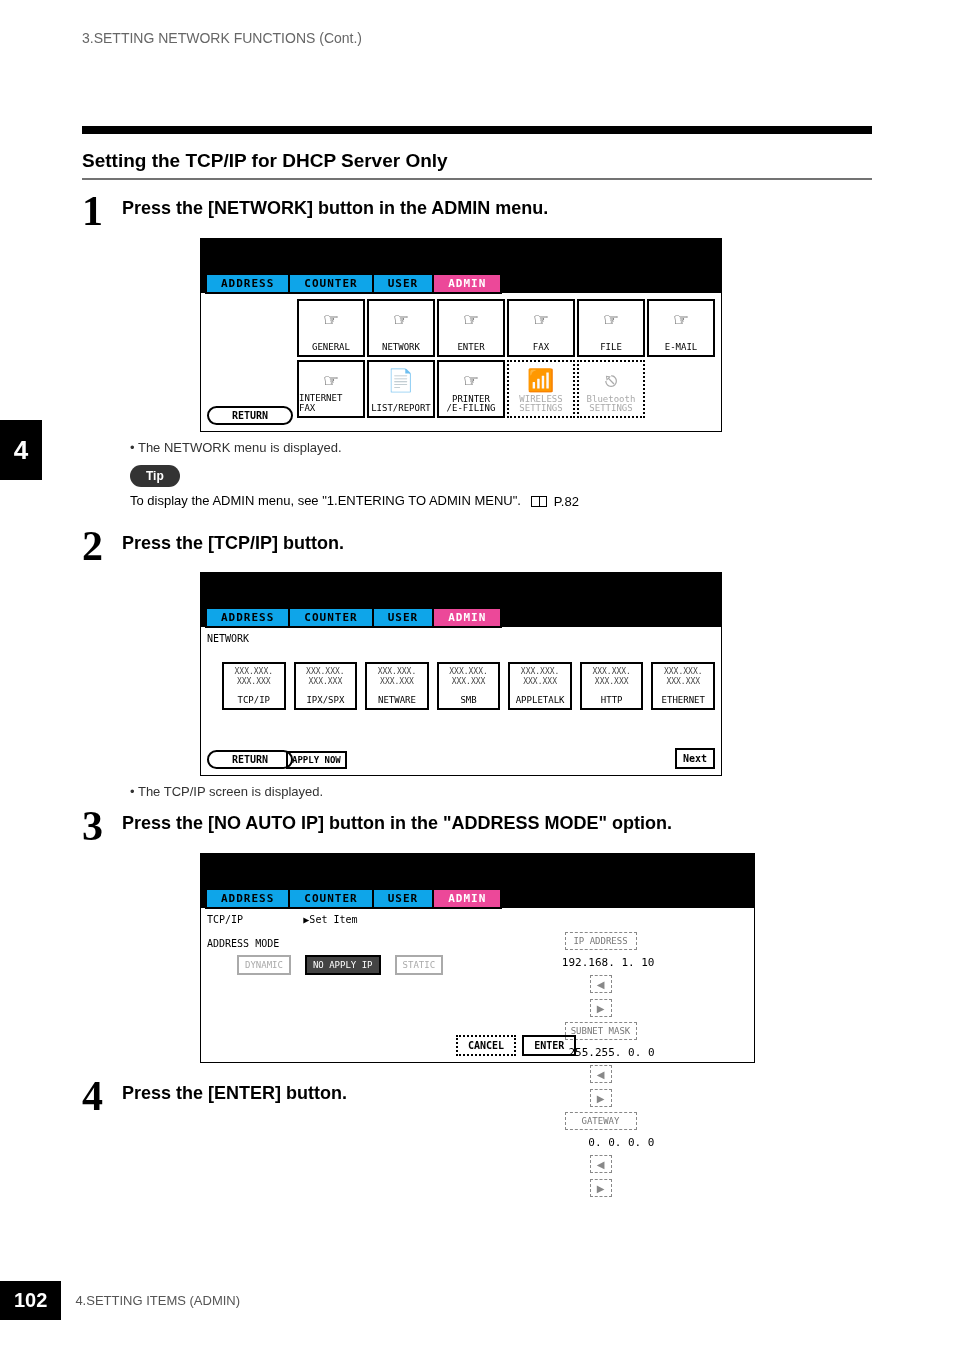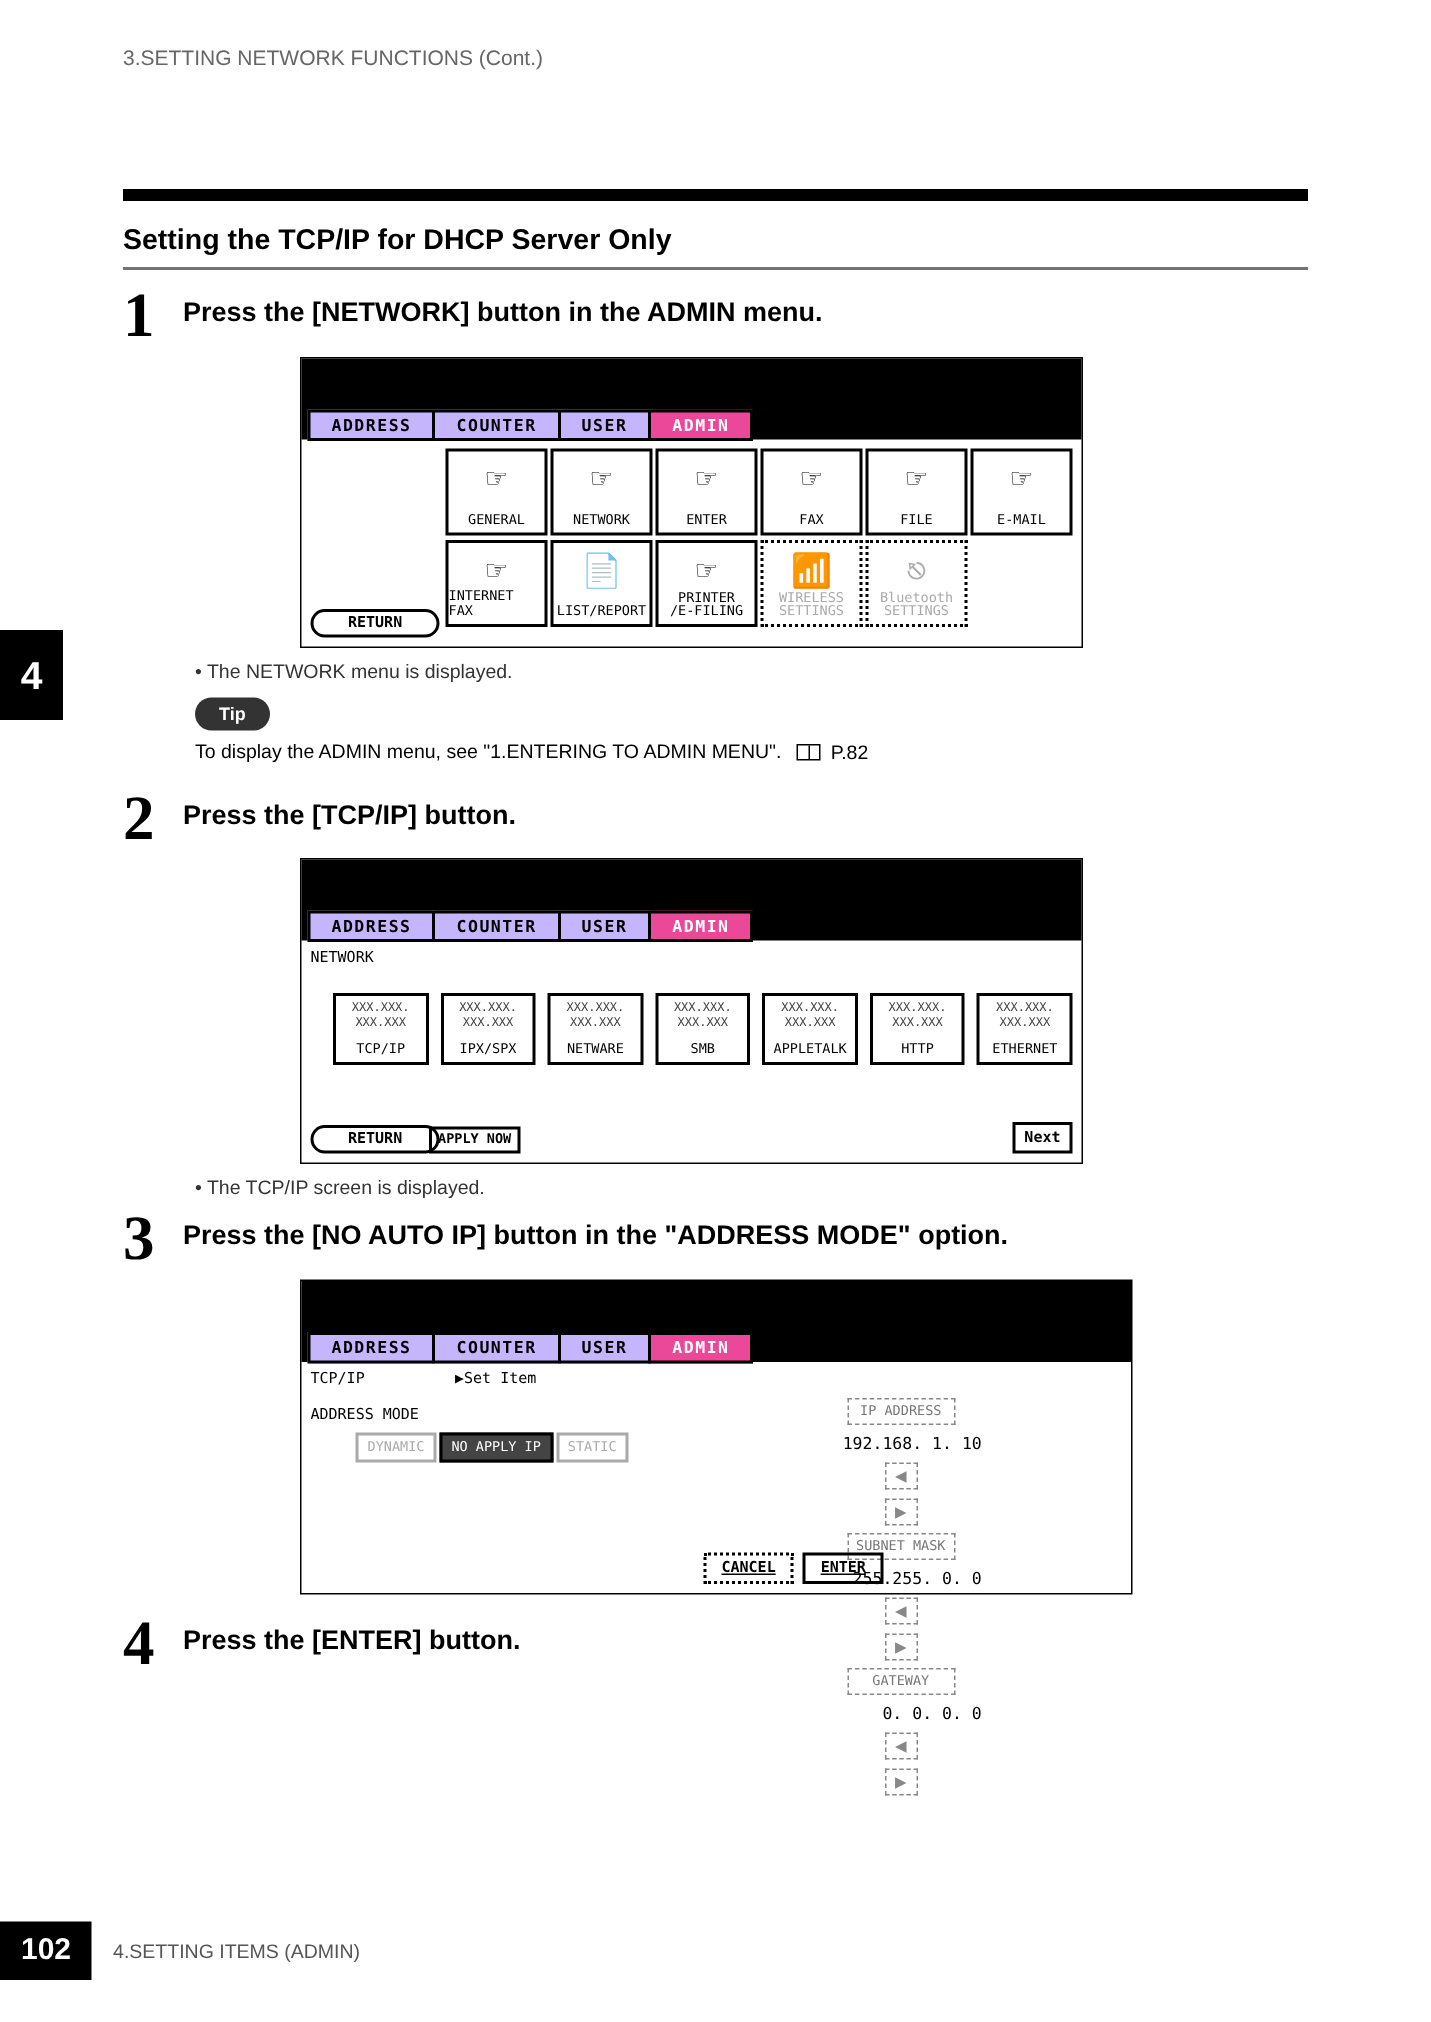--- a/index.html
+++ b/index.html
@@ -77,21 +77,21 @@
 
   
   .scr-topbar { height: 54px; background:#000; position:relative;}
   .scr-tabs { position:absolute; left:4px; bottom:-1px; display:flex; gap:-1px;}
   .scr-tab {
     font-family: monospace;
     font-size: 11px;
     font-weight:bold;
     padding: 2px 14px;
     border:2px solid #000;
-    background:#c4b5fd;
+    background:#0ea5e9;
     letter-spacing:1px;
     margin-right:-2px;
   }
   .scr-tab.sel { background:#ec4899; color:#fff;}
   .scr-body { padding:6px; position:relative; height:calc(100% - 54px);}
   .scr-crumb { font-family:monospace; font-size:10px; margin-bottom:3px;}
 
   
   .admin-grid { display:flex; gap:2px; margin-left:90px;}
   .admin-cell {
@@ -124,30 +124,30 @@
     width:72px; height:48px;
     border:2px solid #000;
     font-family:monospace; font-size:9px;
     display:flex; flex-direction:column; justify-content:flex-end; align-items:center;
     padding-bottom:3px; position:relative;
   }
   .net-btn .dummy{position:absolute; top:3px; font-size:8px; color:#444;}
 
   
   .tcp-left{ position:absolute; left:6px; top:30px; font-family:monospace; font-size:10px;}
-  .mode-row{display:flex; gap:2px; margin-top:6px;padding-left:30px;}
+  .mode-row{display:flex; gap:14px; margin-top:6px;padding-left:30px;}
   .mode-btn{border:2px solid #000; padding:3px 6px; font-size:9px; font-family:monospace;}
   .mode-btn.sel{background:#444; color:#fff;}
   .mode-btn.dim{color:#aaa; border-color:#aaa;}
   .tcp-right{position:absolute; right:6px; top:24px; width:295px;}
   .ip-line{display:flex; align-items:center; gap:6px; margin-bottom:5px;flex-direction:column;}
   .ip-label{border:1px dashed #888; font-family:monospace; font-size:9px; padding:3px 4px; width:72px; text-align:center; color:#777;}
   .ip-val{font-family:monospace; font-size:11px; width:108px; text-align:right;}
   .ip-arrow{border:1px dashed #888; width:22px; height:18px; display:flex; align-items:center; justify-content:center; font-size:10px; color:#888;}
-  .bottom-btns{position:absolute; left:268px; bottom:6px; display:flex; gap:6px;text-decoration:underline;}
+  .bottom-btns{position:absolute; left:255px; bottom:6px; display:flex; gap:6px;}
   .cancel-btn,.enter-btn{border:2px solid #000; padding:3px 10px; font-family:monospace; font-size:10px; font-weight:bold; border-style:dotted;}
   .enter-btn{border-style:solid;}
 
   
   .tip-wrap{ margin-left:48px; margin-bottom:6px;}
   .tip-bubble{
     display:inline-block;
     background:#333; color:#fff;
     font-size:12px; font-weight:bold;
     padding:4px 16px;

